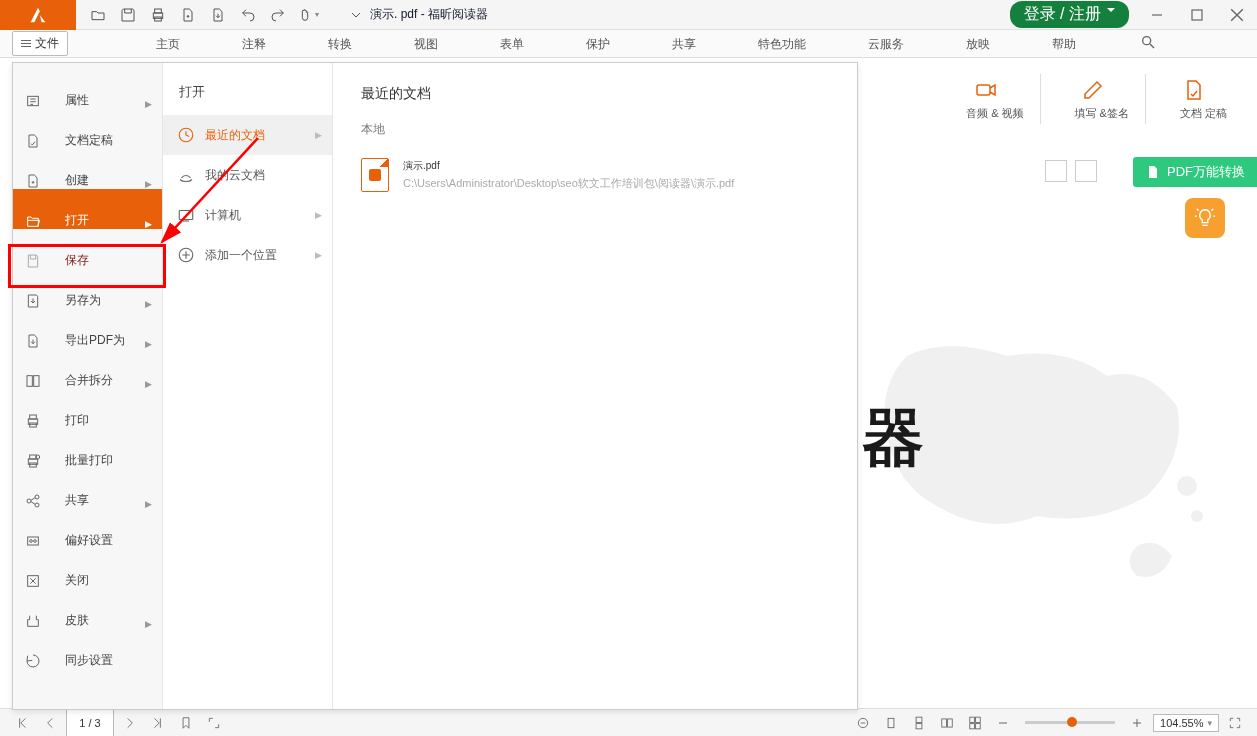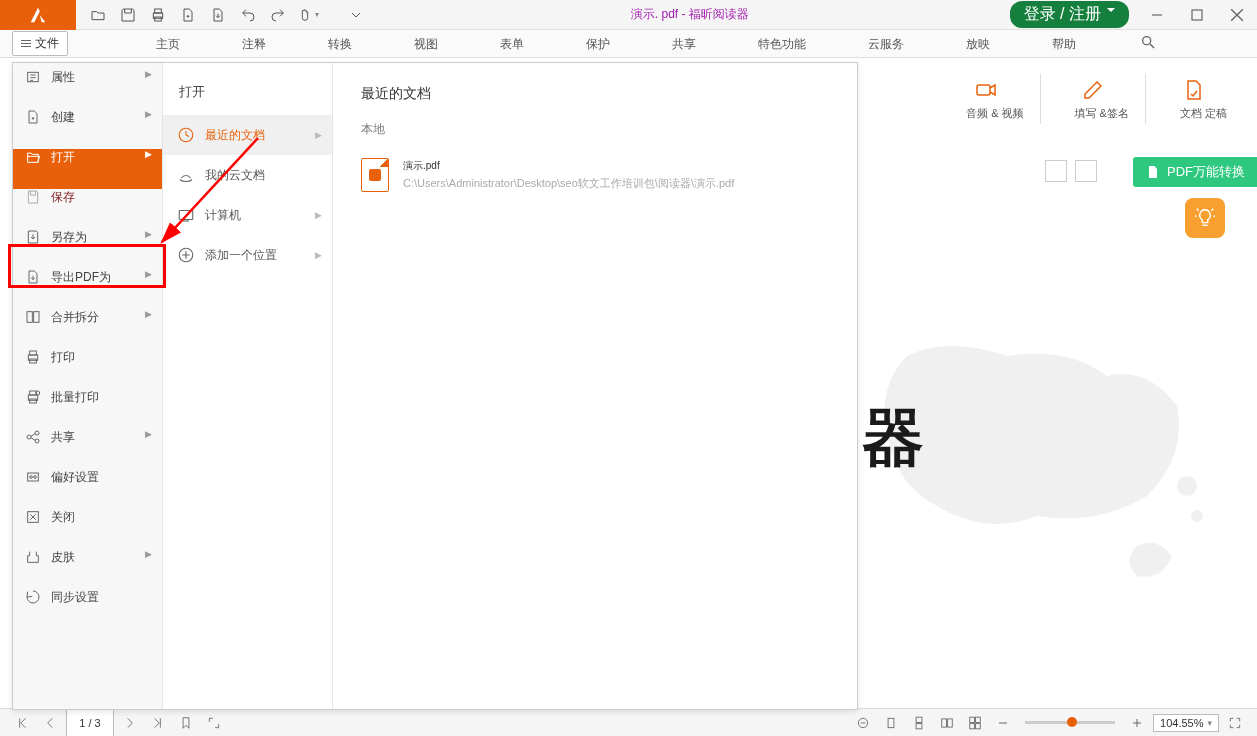--- a/index.html
+++ b/index.html
@@ -5,21 +5,21 @@
 * { margin:0; padding:0; box-sizing:border-box; }
 body { font-family:"Microsoft YaHei","Segoe UI",sans-serif; font-size:12px; color:#333; background:#fff; width:1257px; height:736px; overflow:hidden; position:relative; }
 
 
 .titlebar { height:30px; background:#f5f5f5; border-bottom:1px solid #e0e0e0; display:flex; align-items:center; }
 .app-logo { width:76px; height:30px; background:#e8610a; display:flex; align-items:center; justify-content:center; }
 .app-logo svg { fill:#fff; }
 .qat { display:flex; align-items:center; gap:2px; padding-left:8px; }
 .qat-btn { width:28px; height:28px; display:flex; align-items:center; justify-content:center; cursor:pointer; }
 .qat-btn svg { stroke:#555; fill:none; }
-.title-text { flex:1; text-align:center; color:#a21caf; font-size:12px; }
+.title-text { flex:1; color:#0f172a; font-size:12px; }
 .login-btn { background:#15803d; color:#fff; padding:3px 14px; border-radius:12px; font-size:16px; display:flex; align-items:flex-start; gap:6px; cursor:pointer; margin-right:8px; }
 .login-btn::after { content:""; border:4px solid transparent; border-top-color:#fff; margin-top:4px; }
 .win-controls { display:flex; }
 .win-btn { width:40px; height:30px; display:flex; align-items:center; justify-content:center; cursor:pointer; }
 .win-btn svg { stroke:#666; fill:none; }
 
 
 .ribbon-tabs { height:28px; background:#fafafa; border-bottom:1px solid #ddd; display:flex; align-items:center; padding-left:12px;gap:30px; }
 .file-tab { border:1px solid #bbb; padding:3px 8px; background:#fff; border-radius:2px; display:flex; align-items:center; gap:4px; cursor:pointer; margin-right:12px; }
 .file-tab .ham { display:flex; flex-direction:column; gap:2px; }
@@ -30,21 +30,21 @@
 
 .ribbon-right { position:absolute; right:12px; top:60px; height:78px; display:flex; gap:10px; align-items:center; padding:6px 12px; background:#fff; }
 .rg { display:flex; flex-direction:column; align-items:center; gap:4px; font-size:11px; color:#555; cursor:pointer; padding:0 6px; }
 .rg svg { stroke:#e8610a; fill:none; }
 .rg .two-line { text-align:center; line-height:1.3;margin-left:18px; }
 .rg-sep { width:1px; height:50px; background:#ddd; }
 
 
 .file-menu { position:absolute; left:12px; top:62px; width:846px; height:648px; background:#fff; border:1px solid #ccc; display:flex; box-shadow:0 2px 6px rgba(0,0,0,.1); z-index:20; }
 .fm-col1 { width:150px; background:#f7f7f7; border-right:1px solid #e5e5e5; padding-top:6px; }
-.fm-item { height:40px; display:flex; align-items:flex-start; padding:0 12px; gap:10px; color:#444; position:relative; cursor:pointer; }
+.fm-item { height:40px; display:flex; align-items:flex-end; padding:0 12px; gap:24px; color:#444; position:relative; cursor:pointer; }
 .fm-item .arr { position:absolute; right:10px; color:#999; font-size:9px; }
 .fm-item.active { background:#e8610a; color:#fff; }
 .fm-item.active .arr { color:#fff; }
 .fm-item.active svg { stroke:#fff; }
 .fm-item.disabled { color:#7f1d1d; }
 .fm-item.disabled svg { stroke:#aaa; }
 .fm-item svg { stroke:#666; fill:none; width:16px; height:16px; flex-shrink:0; }
 
 .fm-col2 { width:170px; border-right:1px solid #e5e5e5; padding-top:10px; }
 .fm-col2-title { padding:10px 16px 14px; color:#444; font-size:13px; }
@@ -265,20 +265,27 @@
 
 <div class="file-menu">
   <div class="fm-col1" id="fm-col1">
       <div class="fm-item">
         <svg viewBox="0 0 24 24" stroke-width="1.5">
           <rect x="4" y="5" width="16" height="14"></rect>
           <path d="M8 9 L16 9 M8 13 L16 13 M8 17 L12 17"></path>
         </svg>
         <span>属性</span>
         <span class="arr">▶</span>
+      </div>
+      <div class="fm-item">
+        <svg viewBox="0 0 24 24" stroke-width="1.5">
+          <path d="M6 3 L14 3 L18 7 L18 21 L6 21 Z"></path>
+          <path d="M9 16 L11 18 L15 13"></path>
+        </svg>
+        <span>文档定稿</span>
       </div>
       <div class="fm-item">
         <svg viewBox="0 0 24 24" stroke-width="1.5">
           <path d="M6 3 L14 3 L18 7 L18 21 L6 21 Z"></path>
           <path d="M10 14 L14 14 M12 12 L12 16"></path>
         </svg>
         <span>创建</span>
         <span class="arr">▶</span>
       </div>
       <div class="fm-item active">

